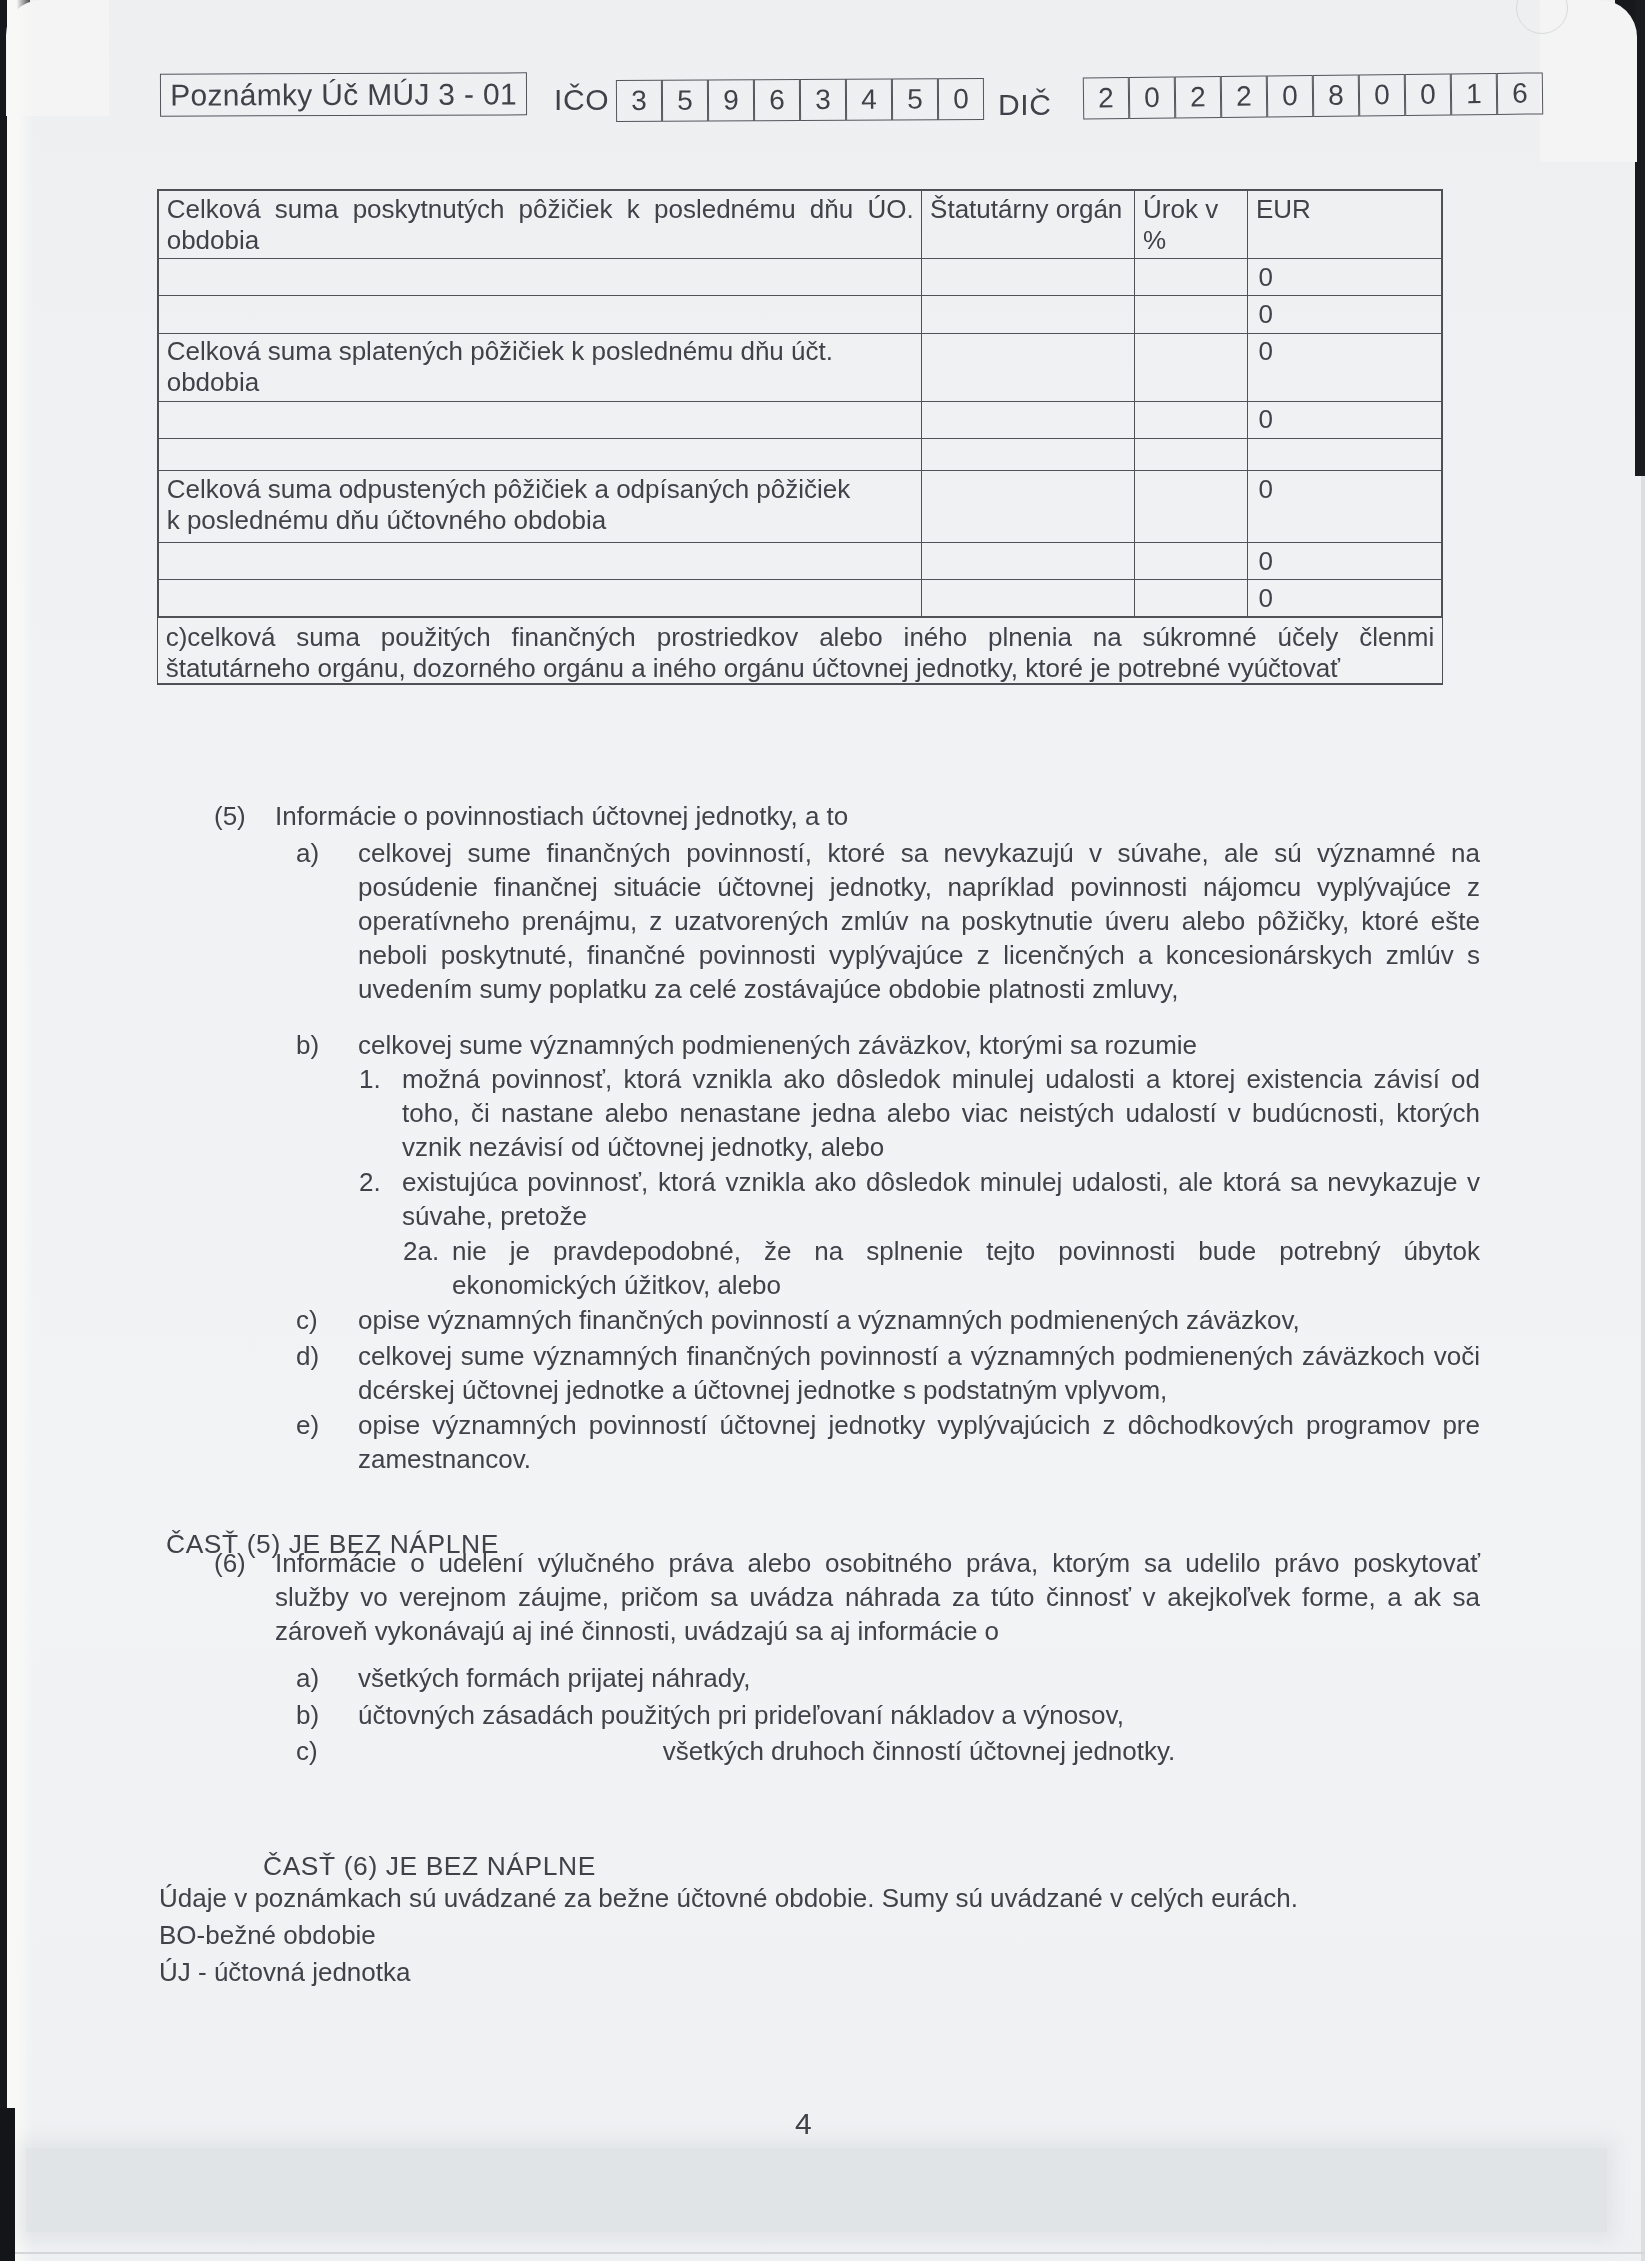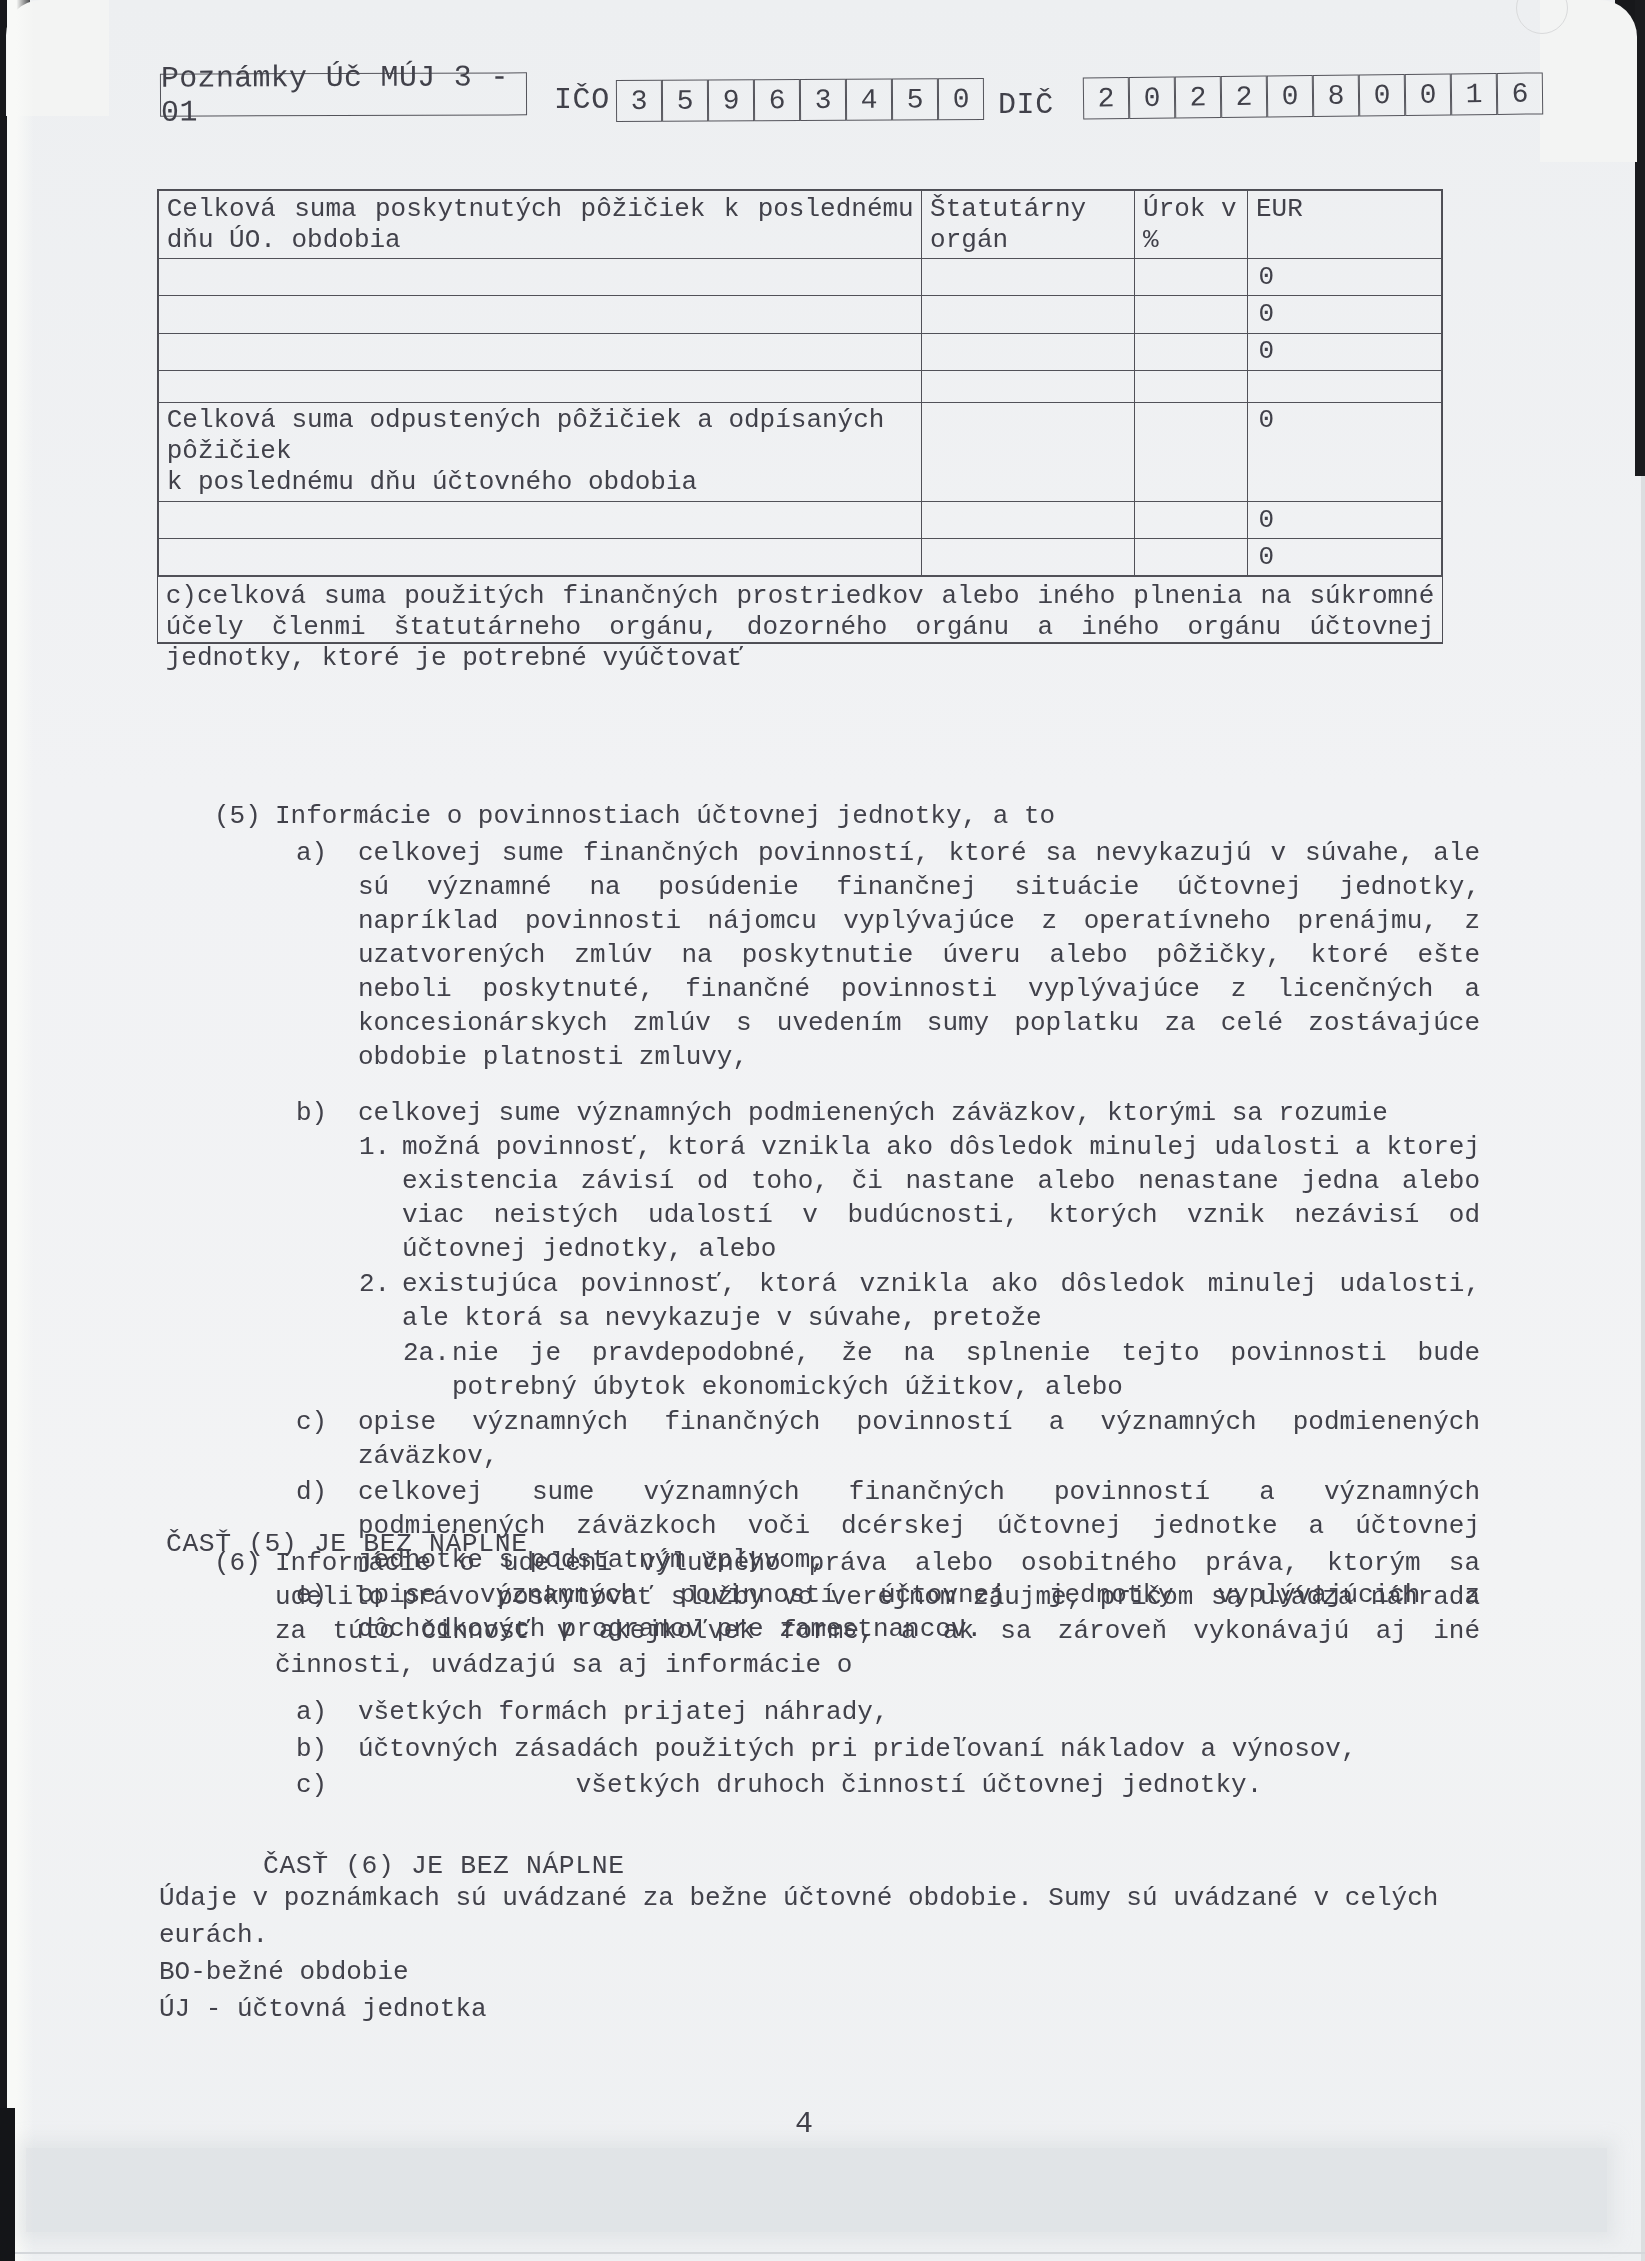--- a/index.html
+++ b/index.html
@@ -1,18 +1,18 @@
 <!DOCTYPE html>
 <html style="font-size:10.3px"><head>
 <meta charset="utf-8">
 <style>
   html,body{margin:0;padding:0;background:#202124;}
   .scan{position:relative;width:1645px;height:2261px;overflow:hidden;
         background:linear-gradient(180deg,#edeff1 0%,#f1f2f4 35%,#f2f3f4 70%,#eef0f2 100%);
-        font-family:Liberation Mono, monospace;color:#41414a;}
+        font-family:Liberation Sans, sans-serif;color:#41414a;}
   
   .art{position:absolute;z-index:2;}
   .edge-left{left:0;top:0;width:7px;height:2261px;background:#17181b;}
   .edge-left-wide{left:0;top:2108px;width:15px;height:153px;background:#141518;}
   .corner-tl-black{left:0;top:0;width:30px;height:97px;background:#17181b;}
   .corner-tl-paper{left:5.8px;top:0;width:103px;height:116px;background:#f3f4f3;border-top-left-radius:35px;}
   .edge-left-highlight{left:7px;top:0;width:27px;height:2261px;background:linear-gradient(90deg,#f8f9f7 35%,rgba(248,249,247,0));}
   .corner-tr-black{right:0;top:0;width:30px;height:155px;background:#17181b;}
   .edge-right-strip{right:0;top:0;width:9.7px;height:476px;background:#1a1b1e;}
   .corner-tr-paper{right:8.4px;top:0;width:97px;height:162px;background:#f3f4f3;border-top-right-radius:37px;}
@@ -130,20 +130,26 @@
           <td></td>
           <td></td>
           <td class="val">0</td>
         </tr>
         <tr style="height:29px">
           <td></td>
           <td></td>
           <td></td>
           <td class="val">0</td>
         </tr>
+        <tr style="height:64px">
+          <td>Celková suma splatených pôžičiek k poslednému dňu účt. obdobia</td>
+          <td></td>
+          <td></td>
+          <td class="val">0</td>
+        </tr>
         <tr style="height:29px">
           <td></td>
           <td></td>
           <td></td>
           <td class="val">0</td>
         </tr>
         <tr style="height:32px">
           <td></td>
           <td></td>
           <td></td>

